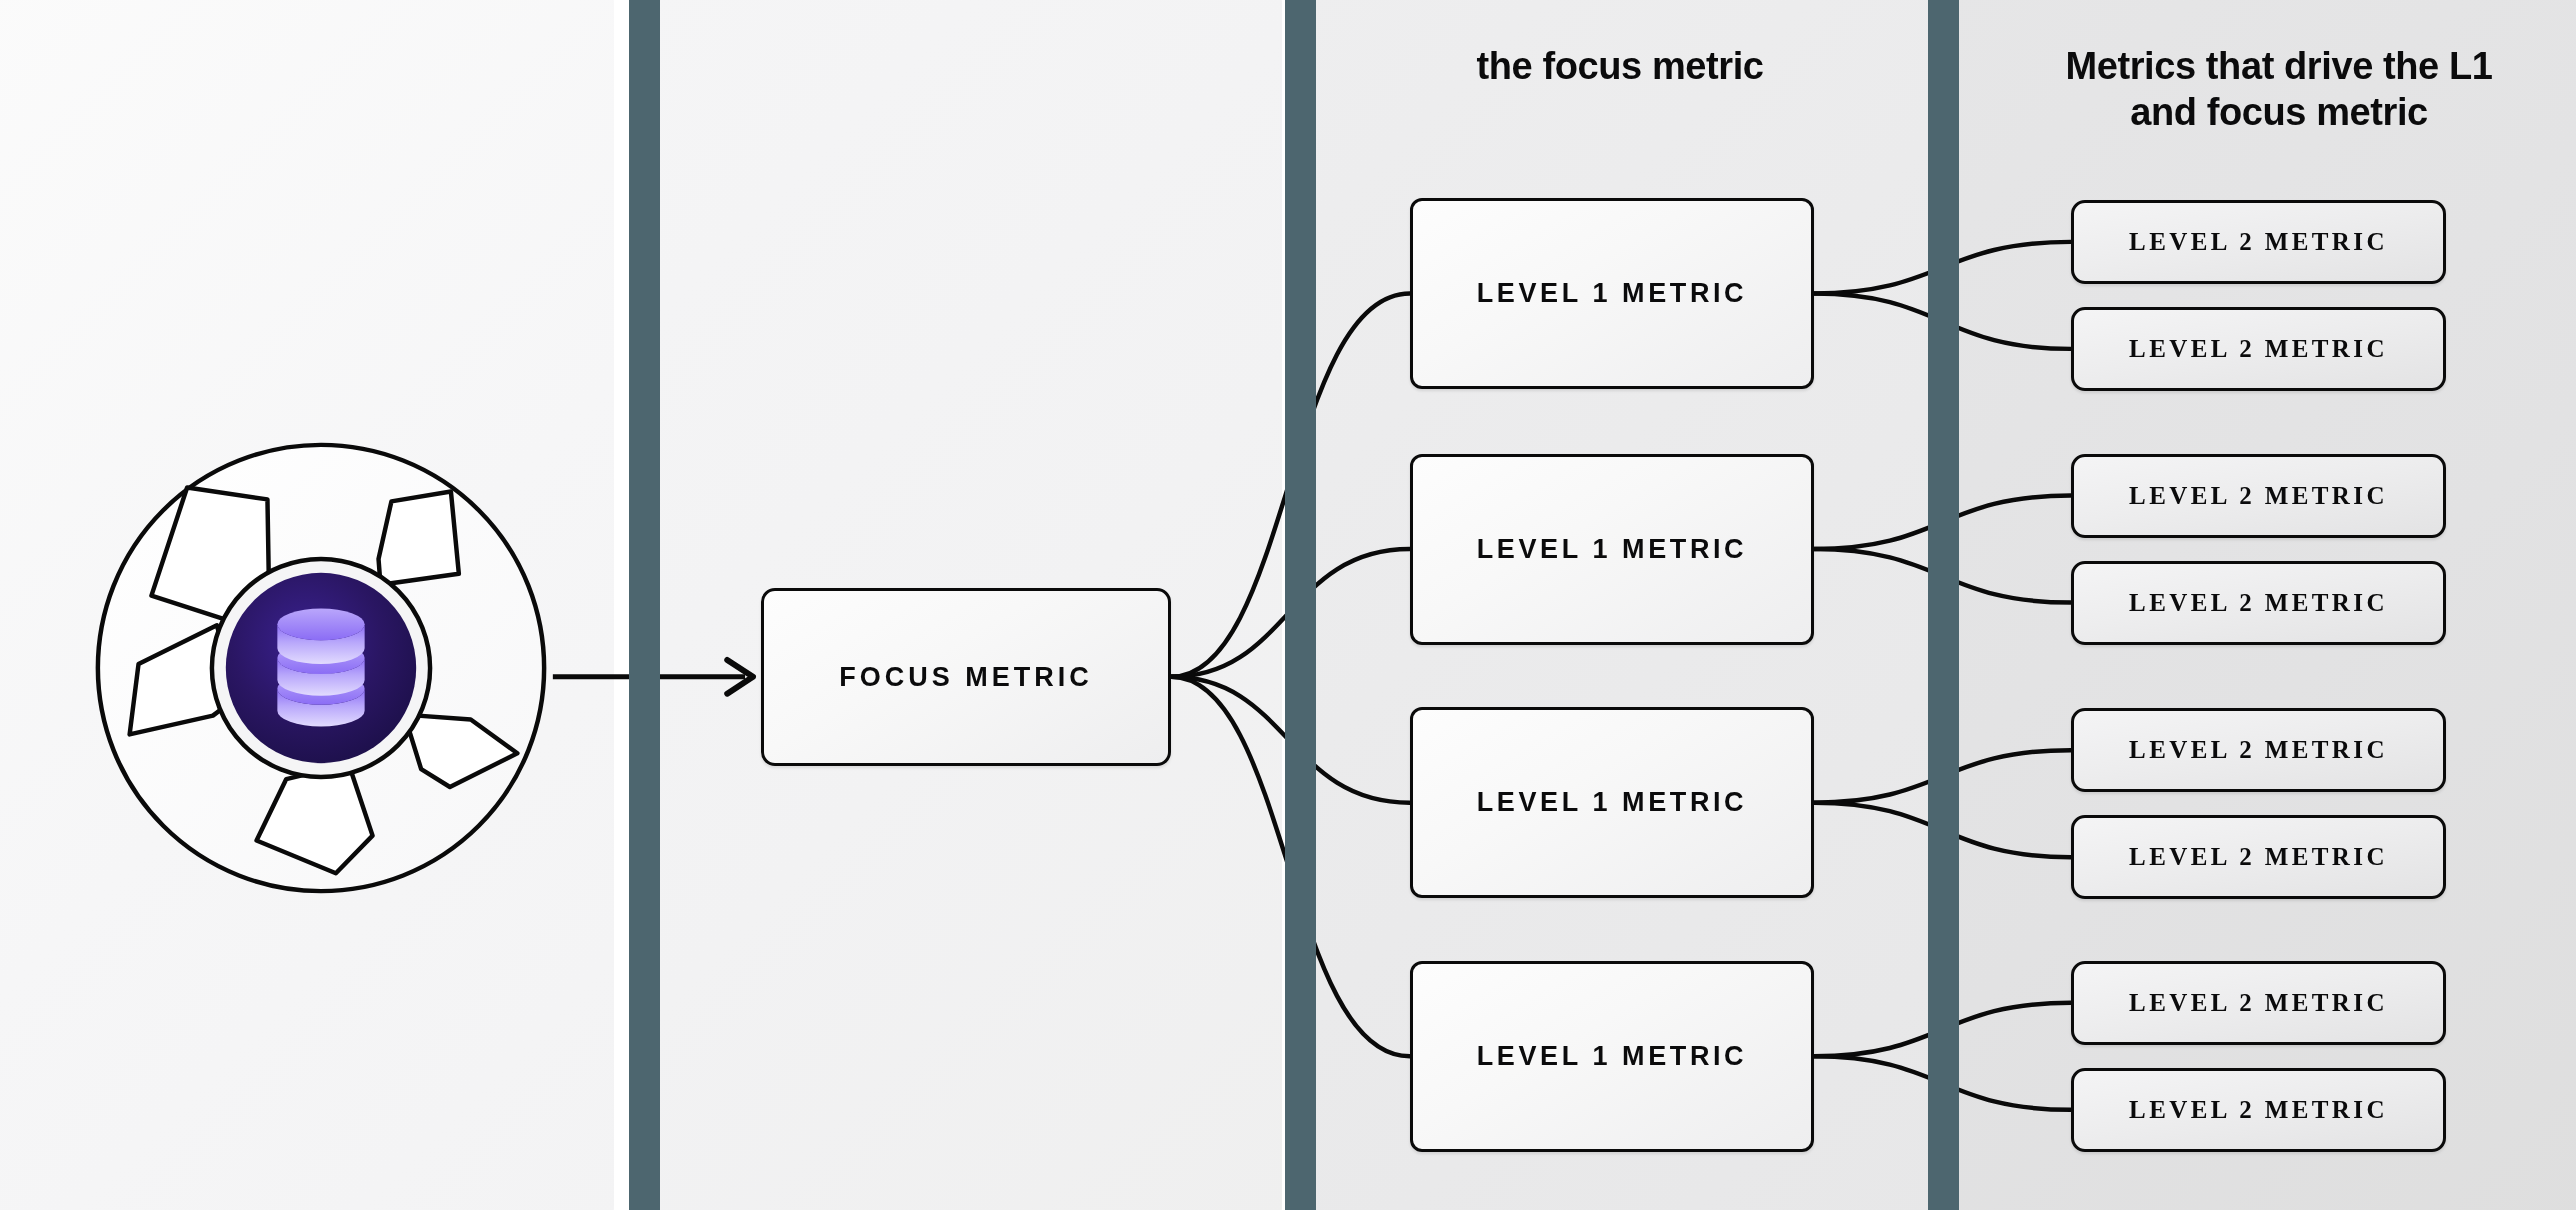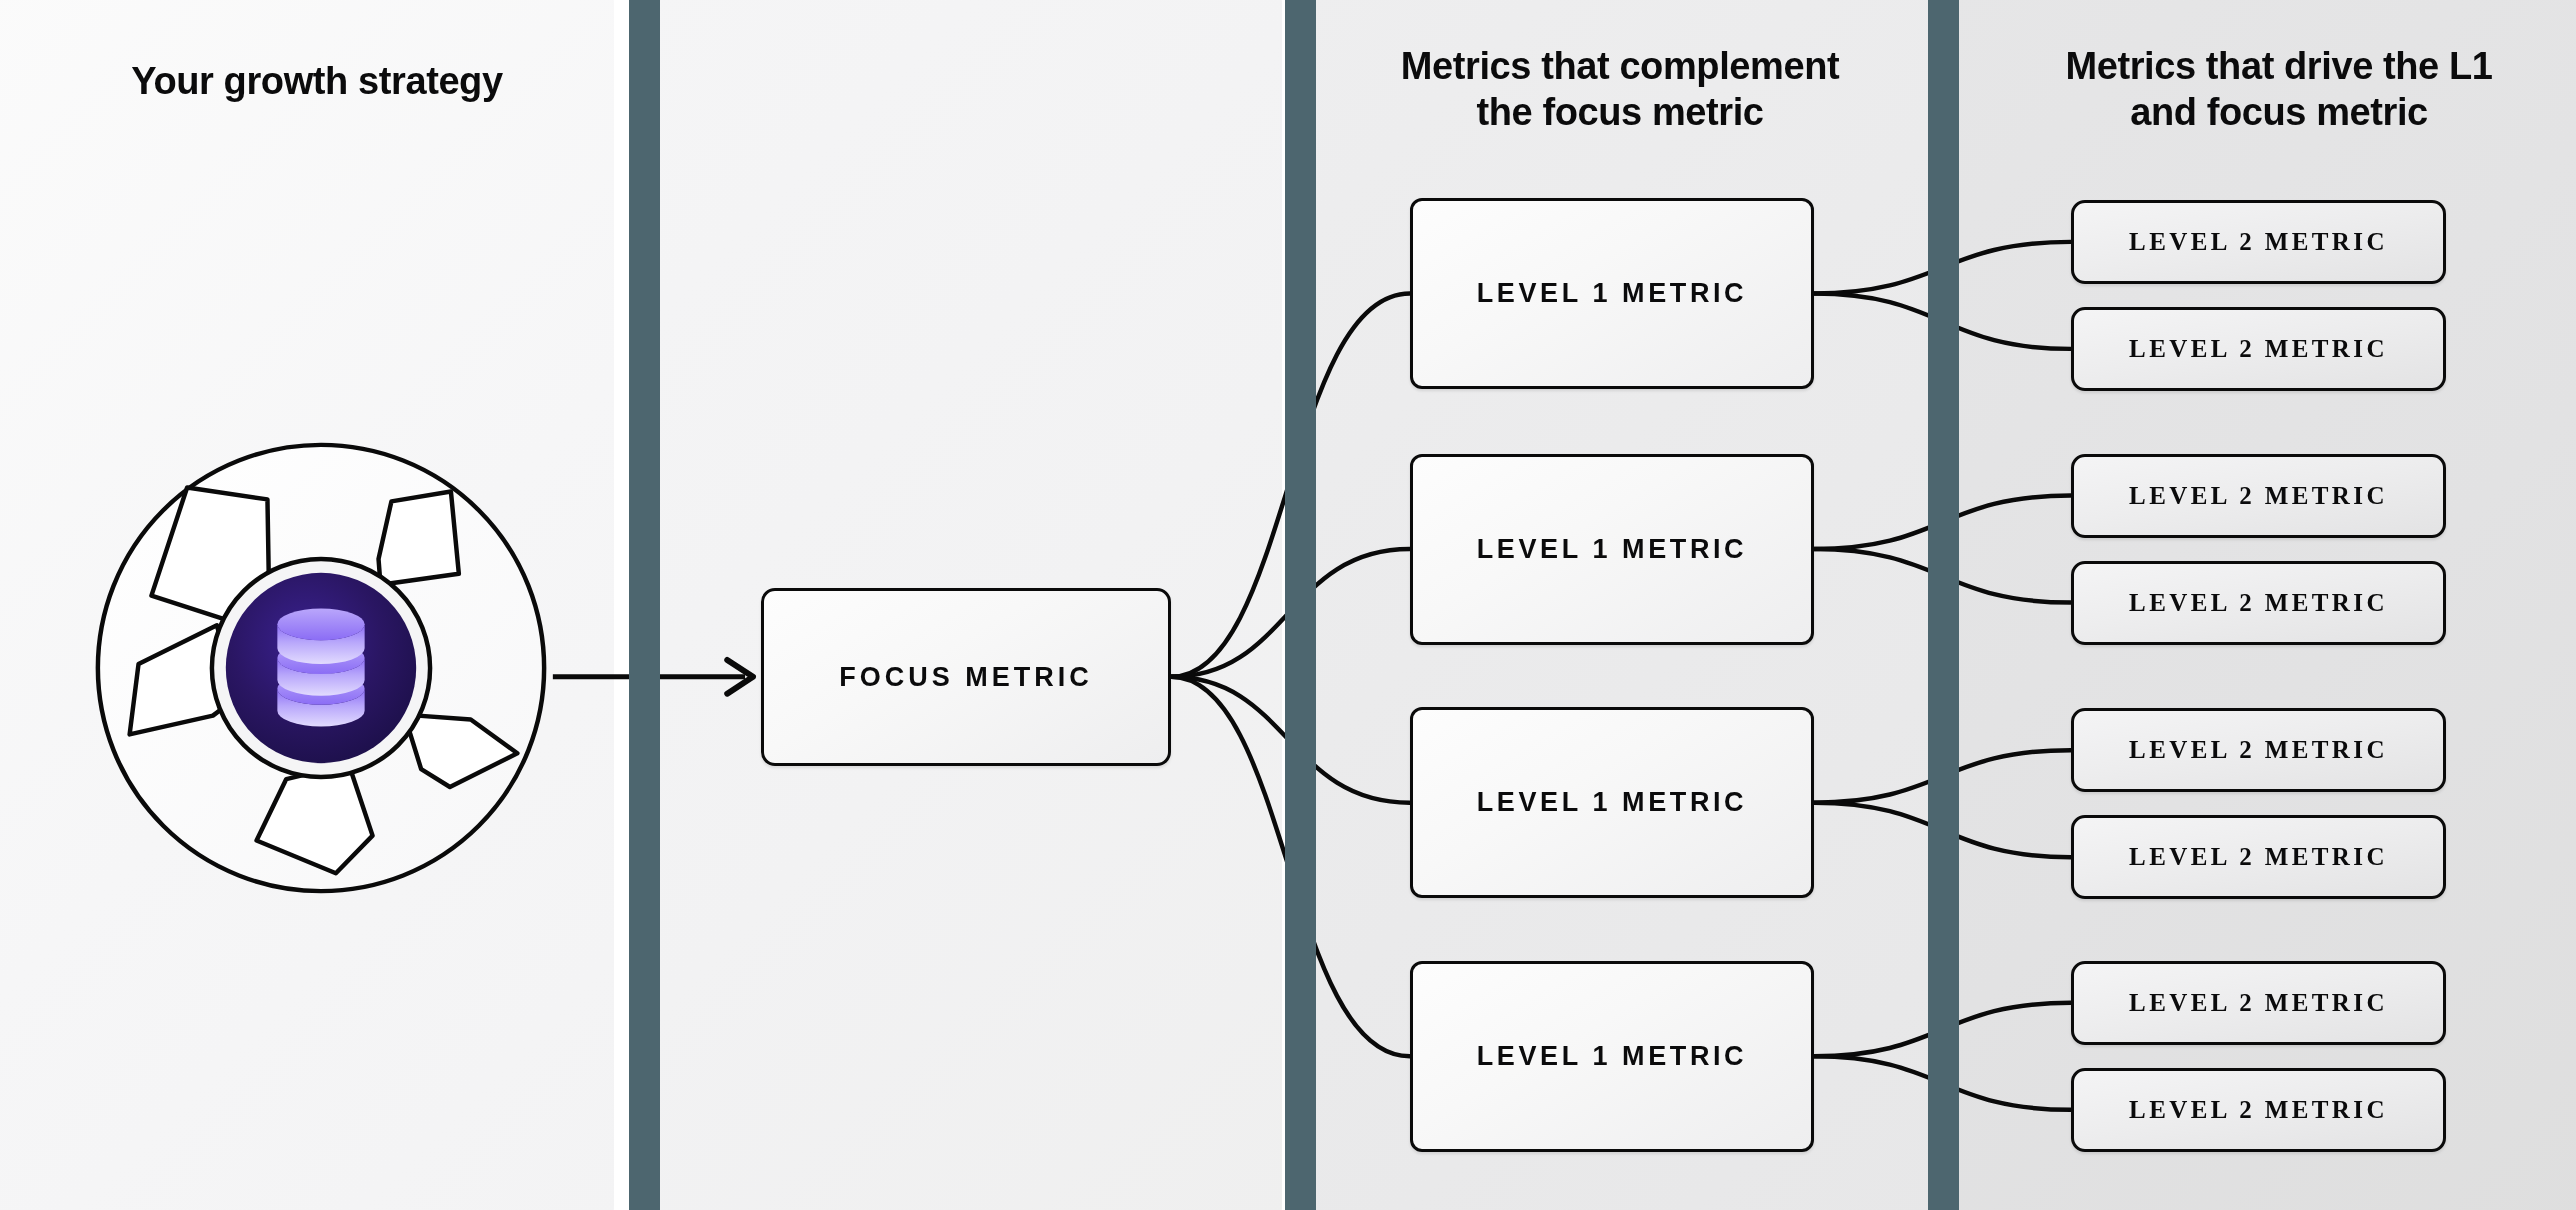--- a/index.html
+++ b/index.html
@@ -166,25 +166,21 @@
   </svg>
 
   <div class="conn-layer conn-over">
     <div class="divider d1"></div>
     <div class="divider d2"></div>
     <div class="divider d3"></div>
   </div>
 
   <div class="conn-layer box-layer">
 
-    <div class="col-header h1">
-      <div>Your growth strategy</div>
-    </div>
     <div class="col-header h3">
-      <div>Metrics that complement</div>
       <div>the focus metric</div>
     </div>
     <div class="col-header h4">
       <div>Metrics that drive the L1</div>
       <div>and focus metric</div>
     </div>
 
     <svg class="growth-graphic" viewBox="0 0 480 480" xmlns="http://www.w3.org/2000/svg">
       <defs>
         <radialGradient id="innerPurple" cx="42%" cy="36%" r="72%">

